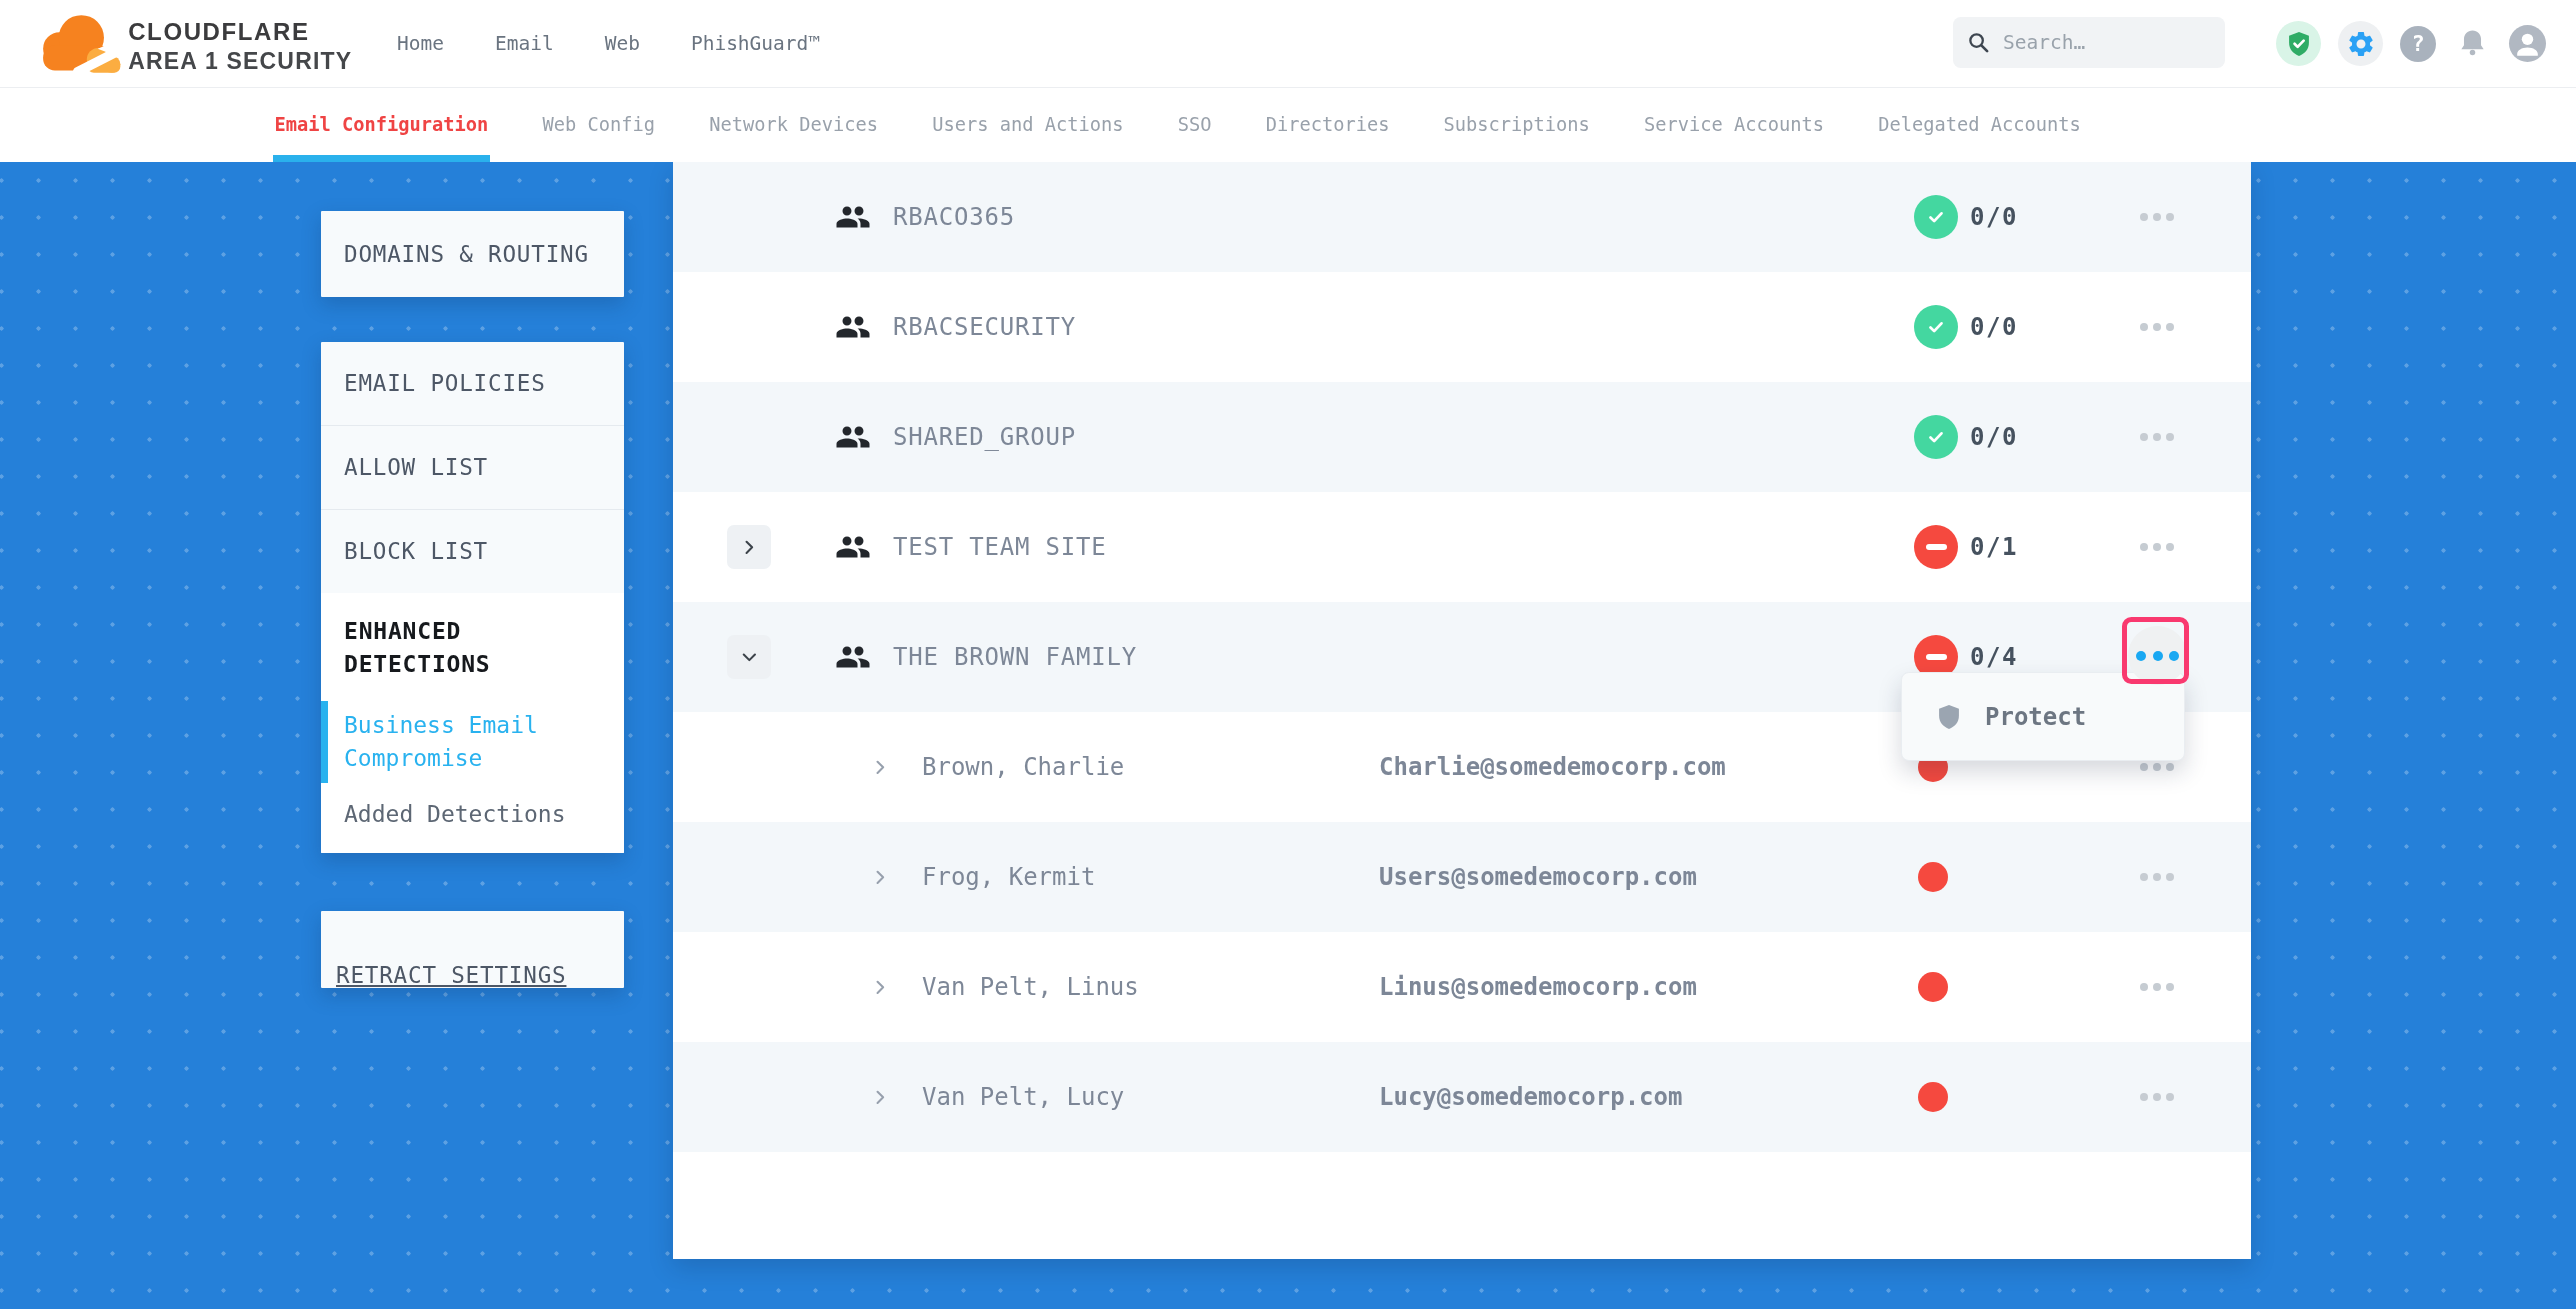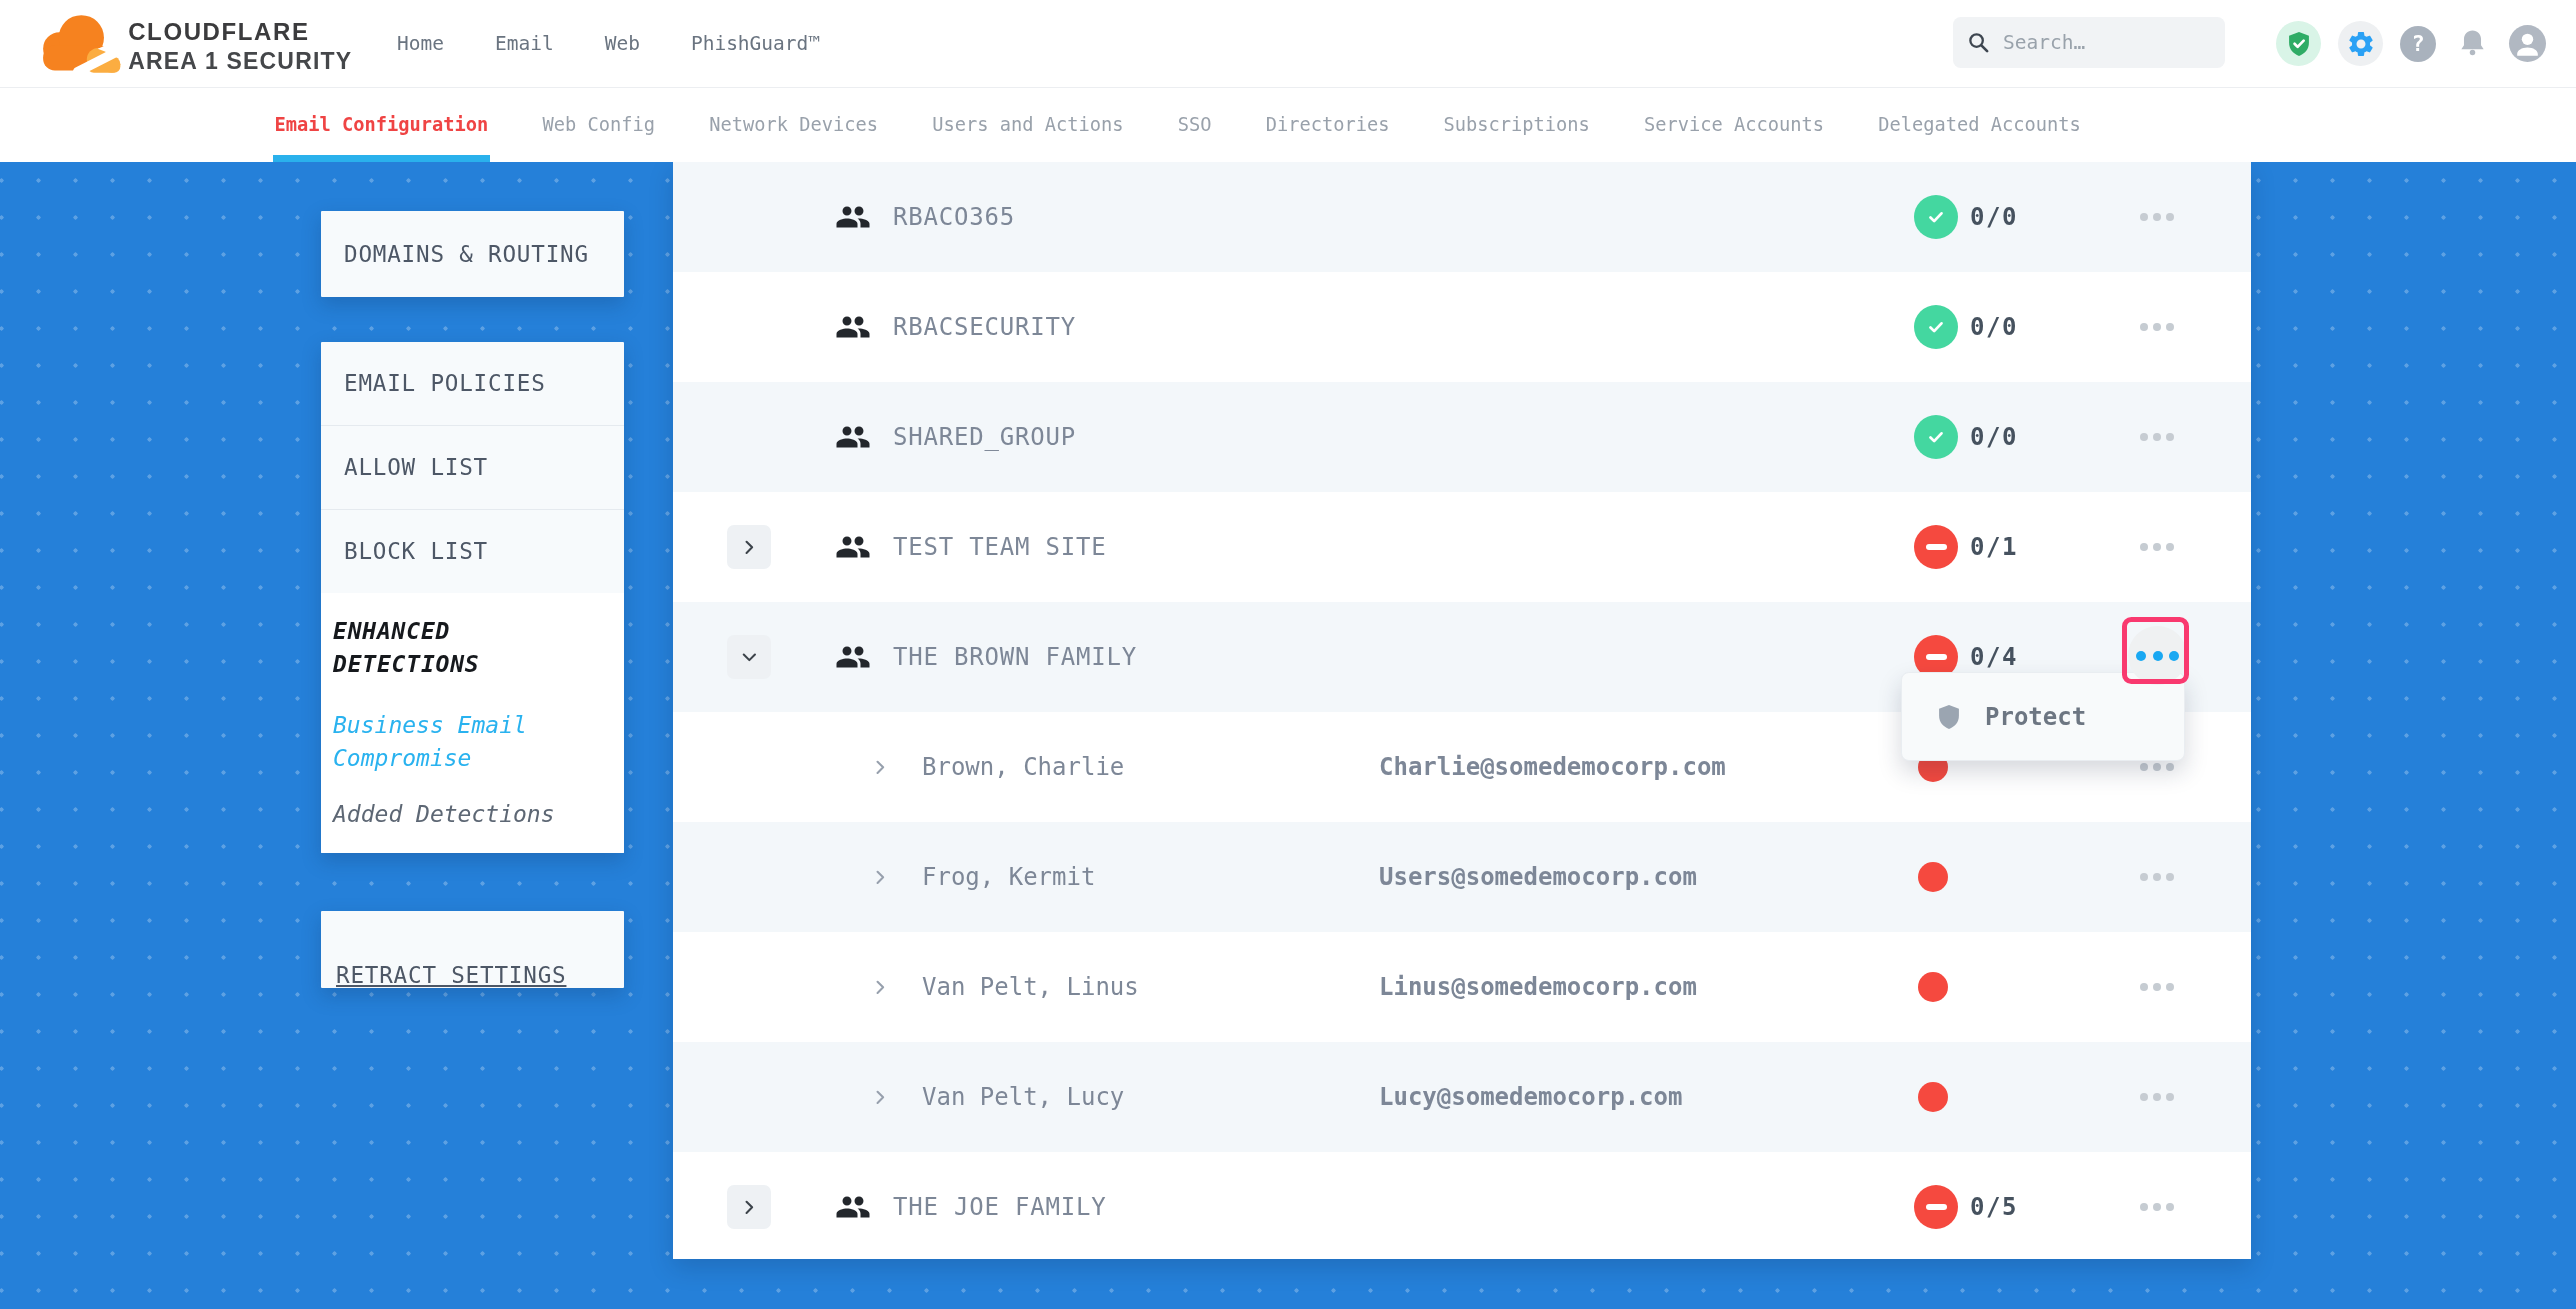--- a/index.html
+++ b/index.html
@@ -39,21 +39,21 @@
   .tab.active::after{content:"";position:absolute;left:0;right:0;bottom:0;height:7px;background:#2ab1ec;}
   
   .card{position:absolute;left:321px;width:303px;background:#f7fafc;border-radius:1px;
         box-shadow:0 7.8px 20px rgba(12,40,80,.22);box-sizing:border-box;}
   .card1{top:211px;height:86px;display:flex;align-items:center;padding-left:23px;
          font-size:22.6px;color:#4d5766;letter-spacing:0.8px;cursor:pointer;}
   .card2{top:342px;height:511px;overflow:hidden;}
   .side-item{height:83px;line-height:83px;padding-left:23px;font-size:22.6px;color:#4d5766;
              letter-spacing:0.8px;cursor:pointer;}
   .side-item + .side-item{border-top:1.6px solid #e5eaef;}
-  .white-panel{background:#ffffff;height:261px;box-sizing:border-box;padding:22px 23px 0 12px;font-style:italic;}
+  .white-panel{background:#ffffff;height:261px;box-sizing:border-box;padding:22px 23px 0 23px;}
   .enh-title{font-size:23px;font-weight:700;color:#16191d;line-height:33px;letter-spacing:0.8px;}
   .enh-item{position:relative;font-size:23px;line-height:33px;margin-top:28px;cursor:pointer;}
   .enh-item.active{color:#29b2ef;}
   .enh-item.active .active-bar{position:absolute;left:-23px;top:-7.8px;bottom:-7.8px;width:7px;background:#29b2ef;}
   .enh-item.plain{color:#5d6774;margin-top:23px;}
   .card3{top:911px;height:77px;display:flex;align-items:flex-end;padding-left:15px;
          font-size:22.6px;color:#4d5766;letter-spacing:0.8px;cursor:pointer;text-decoration:underline;}
   
   .table{position:absolute;left:673px;top:162px;width:1578px;height:1097px;background:#ffffff;
          box-shadow:0 9.3px 23px rgba(10,30,60,.18);}
@@ -329,40 +329,20 @@
       <div class="m-name">Van Pelt, Lucy</div>
       <div class="m-email">Lucy@somedemocorp.com</div>
       <div class="m-dot"></div>
       <div class="dots">
           <i></i>
           <i></i>
           <i></i>
         </div>
     </div>
 
-    <div class="row">
-      <div class="exp-btn">
-        <svg width="18.7" height="18.7" viewBox="0 0 20 20">
-          <path d="M7 4 l6 6 -6 6" fill="none" stroke="#3c434a" stroke-width="2.2" stroke-linecap="round" stroke-linejoin="round"></path>
-        </svg>
-      </div>
-      <svg class="grp-icon" width="36" height="36" viewBox="0 0 24 24">
-        <path fill="#23272c" d="M16 11c1.66 0 2.99-1.34 2.99-3S17.66 5 16 5c-1.66 0-3 1.34-3 3s1.34 3 3 3zm-8 0c1.66 0 2.99-1.34 2.99-3S9.66 5 8 5C6.34 5 5 6.34 5 8s1.34 3 3 3zm0 2c-2.33 0-7 1.17-7 3.5V19h14v-2.5c0-2.33-4.67-3.5-7-3.5zm8 0c-.29 0-.62.02-.97.05 1.16.84 1.97 1.97 1.97 3.45V19h6v-2.5c0-2.33-4.67-3.5-7-3.5z"></path>
-      </svg>
-      <div class="grp-name">THE JOE FAMILY</div>
-      <div class="badge alert">
-          <div class="minus"></div>
-        </div>
-      <div class="count">0/5</div>
-      <div class="dots">
-          <i></i>
-          <i></i>
-          <i></i>
-        </div>
-    </div>
 
   </div>
 
   <div class="menu">
     <svg width="28" height="28" viewBox="0 0 24 24">
       <path d="M12 1.8 L20.5 5 V11 C20.5 16.6 17 20.4 12 22.3 C7 20.4 3.5 16.6 3.5 11 V5 Z" fill="#9ba5b1"></path>
     </svg>
     <span class="menu-label">Protect</span>
   </div>
 

